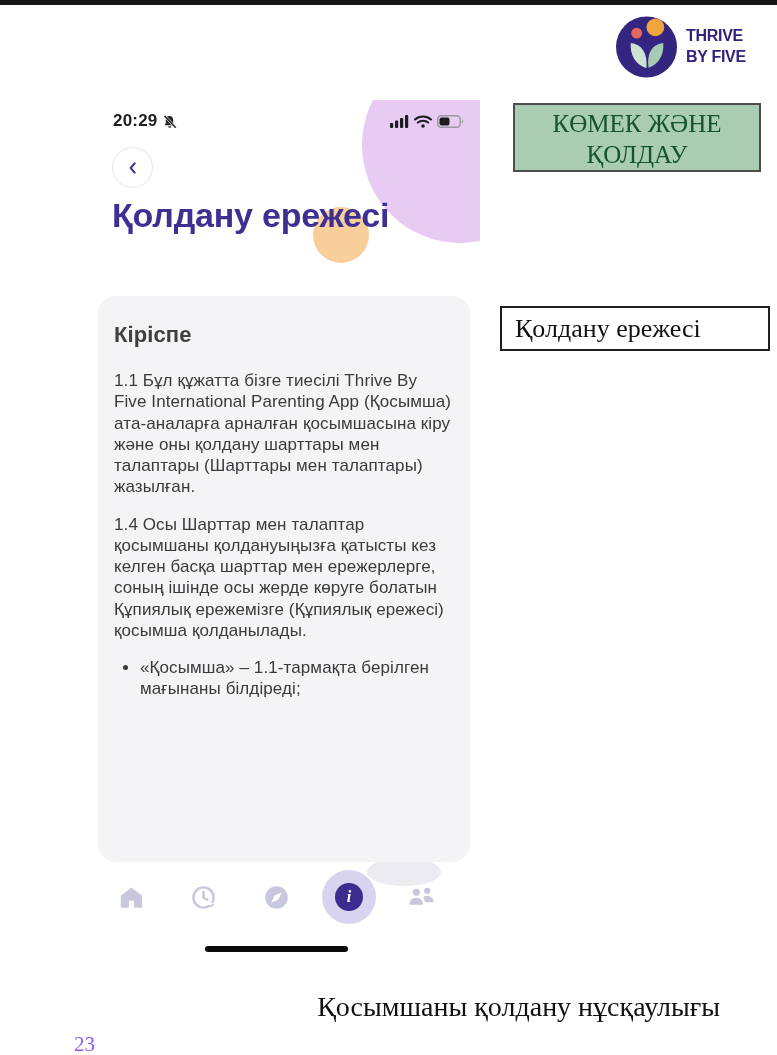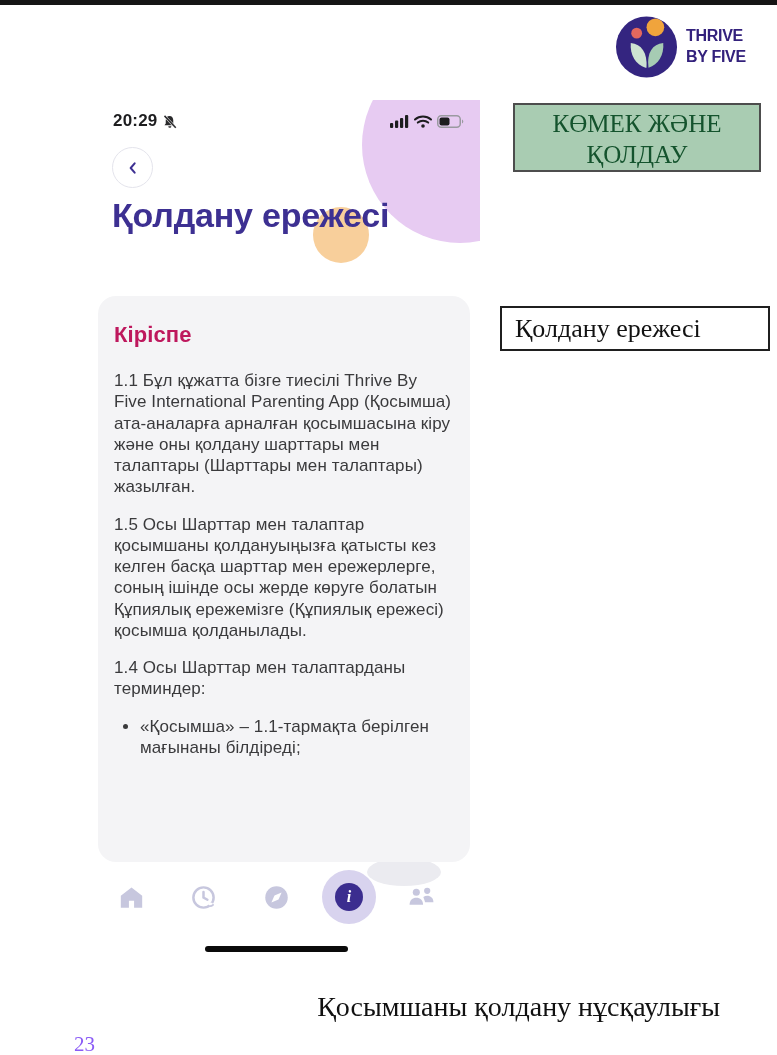--- a/index.html
+++ b/index.html
@@ -47,21 +47,21 @@
 
   .back-btn{position:absolute;left:17px;top:47px;width:41px;height:41px;border-radius:50%;
             background:#fff;border:1.5px solid #e4e4ec;display:flex;align-items:center;
             justify-content:center;cursor:pointer;box-sizing:border-box;}
 
   .phone-title{position:absolute;left:17px;top:96px;width:360px;font-size:34px;font-weight:650;
                color:#3d3092;letter-spacing:-0.2px;z-index:2;}
 
   .card{position:absolute;left:3px;top:196px;width:372px;height:566px;border-radius:18px;
         background:#f4f4f6;box-sizing:border-box;padding:26px 16px 0 16px;overflow:hidden;z-index:1;}
-  .card h2{margin:0 0 22px 0;font-size:22px;font-weight:700;color:#be185d;letter-spacing:0.1px;}
+  .card h2{margin:0 0 22px 0;font-size:22px;font-weight:700;color:#404040;letter-spacing:0.1px;}
   .card p{margin:16px 0 16px 0;font-size:17px;line-height:1.25;color:#3a3a3c;letter-spacing:0.1px;}
   .card ul{margin:8px 0 0 0;padding-left:26px;}
   .card li{font-size:17px;line-height:1.25;color:#3a3a3c;letter-spacing:0.1px;}
 
   .navbar{position:absolute;left:0;right:0;top:760px;height:74px;display:flex;
           align-items:center;justify-content:space-around;padding:0 22px 0 0;z-index:2;}
   .nav-item{width:54px;height:54px;display:flex;align-items:center;justify-content:center;
             color:#c7c7de;cursor:pointer;}
   .nav-item.selected{background:#d8d3ee;border-radius:50%;}
   .info-pill{width:28px;height:28px;border-radius:50%;background:#3b2d8f;display:flex;
@@ -135,22 +135,21 @@
     <svg width="16" height="16" viewBox="0 0 24 24">
       <polyline points="14.5,5 8.5,12 14.5,19" fill="none" stroke="#3d3092" stroke-width="3" stroke-linecap="round" stroke-linejoin="round"></polyline>
     </svg>
   </div>
 
   <div class="phone-title">Қолдану ережесі</div>
 
   <div class="card">
     <h2>Кіріспе</h2>
     <p>1.1 Бұл құжатта бізге тиесілі Thrive By Five International Parenting App (Қосымша) ата-аналарға арналған қосымшасына кіру және оны қолдану шарттары мен талаптары (Шарттары мен талаптары) жазылған.</p>
-    <p>1.5 Осы Шарттар мен талаптар қосымшаны қолдануыңызға қатысты кез келген басқа шарттар мен ережерлерге, соның ішінде осы жерде көруге болатын Құпиялық ережемізге (Құпиялық ережесі) қосымша қолданылады.</p>
-    <p>1.4 Осы Шарттар мен талаптарданы терминдер:</p>
+    <p>1.4 Осы Шарттар мен талаптар қосымшаны қолдануыңызға қатысты кез келген басқа шарттар мен ережерлерге, соның ішінде осы жерде көруге болатын Құпиялық ережемізге (Құпиялық ережесі) қосымша қолданылады.</p>
     <ul>
       <li>«Қосымша» – 1.1-тармақта берілген мағынаны білдіреді;</li>
     </ul>
   </div>
 
   <div class="navbar">
     <div class="nav-item">
       <svg width="27" height="27" viewBox="0 0 24 24">
         <path d="M12 3 L21.5 10.5 L21.5 21 L14.3 21 L14.3 14.8 L9.7 14.8 L9.7 21 L2.5 21 L2.5 10.5 Z" fill="currentColor"></path>
       </svg>

